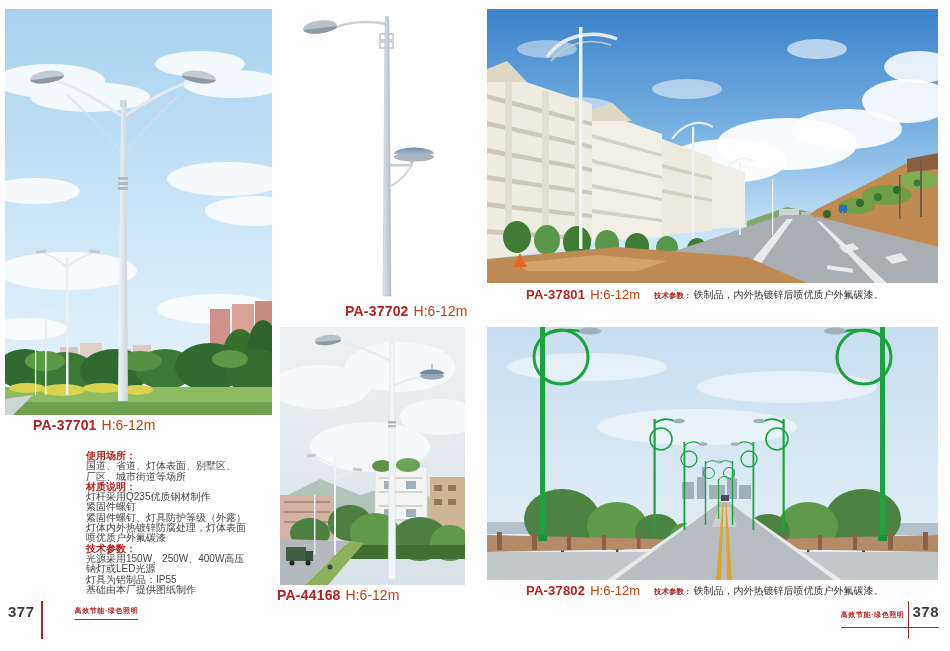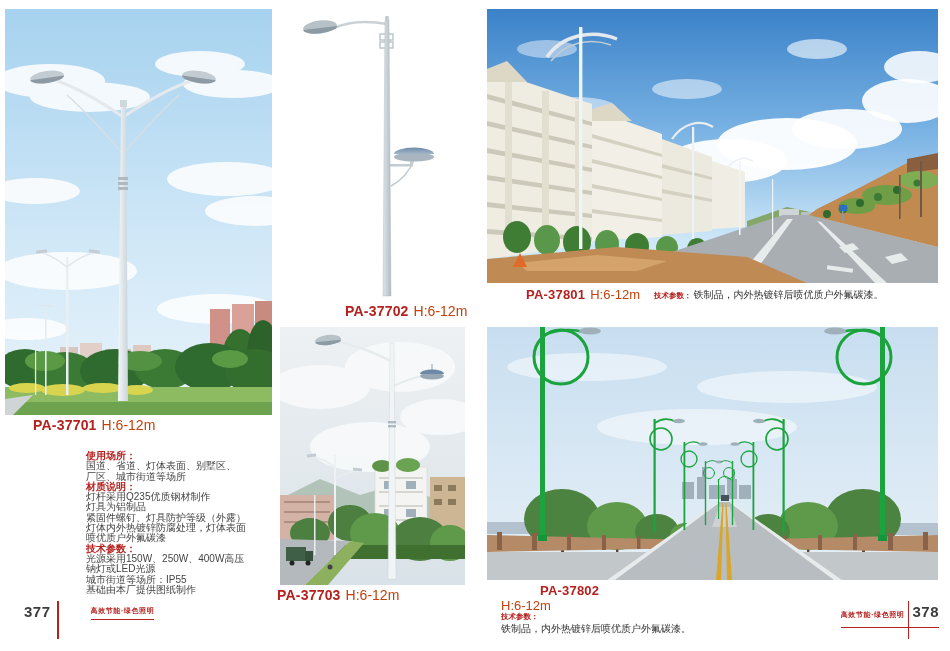--- a/index.html
+++ b/index.html
@@ -10,21 +10,21 @@
   .plabel{position:absolute;white-space:nowrap;display:flex;align-items:baseline;}
   .pcode{font-size:14px;font-weight:bold;color:#b5211e;letter-spacing:.2px;}
   .pheight{font-size:14px;color:#c2410c;margin-left:5px;}
   .plabel.small .pcode{font-size:13px;padding-left:39px;}
   .plabel.small .pheight{font-size:13px;}
   .techlabel{font-size:7.5px;font-weight:bold;color:#b5211e;margin-left:14px;position:relative;top:-1px;}
   .techtext{font-size:10px;color:#333;margin-left:2px;position:relative;top:-1px;}
   .specs{position:absolute;left:86px;top:451px;width:178px;font-size:10px;line-height:10.3px;color:#444;}
   .spec-title{color:#b5211e;font-weight:bold;}
   .footer{position:absolute;top:603px;}
-  .footer-left{left:8px;margin-left:16px;}
+  .footer-left{left:8px;}
   .footer-right{right:11px;}
   .fnum{font-size:15px;font-weight:bold;color:#3c3c3c;letter-spacing:.5px;}
   .fslogan{font-size:7px;font-weight:bold;color:#b5211e;letter-spacing:.6px;white-space:nowrap;}
   .fl-wrap,.fr-wrap{position:relative;display:flex;align-items:flex-start;}
   .vline{position:absolute;width:1.5px;height:38px;background:#b5211e;top:-2px;}
   .fl-wrap .vline{left:33px;}
   .fr-wrap .vline{right:30px;}
   .fl-slogan{margin-left:40px;padding-top:3px;border-bottom:1.5px solid #b5211e;padding-bottom:3px;}
   .fr-group{display:flex;align-items:flex-end;border-bottom:1.5px solid #b5211e;padding-bottom:7px;}
   .fr-group .fslogan{padding-top:5px;margin-right:8px;}
@@ -127,28 +127,28 @@
     <span class="pcode">PA-37701</span>
     <span class="pheight">H:6-12m</span>
   </div>
 
   <div class="specs">
     <div class="spec-title">使用场所：</div>
     <div>国道、省道、灯体表面、别墅区、</div>
     <div>厂区、城市街道等场所</div>
     <div class="spec-title">材质说明：</div>
     <div>灯杆采用Q235优质钢材制作</div>
-    <div>灯具为铝制品</div>
+    <div>紧固件螺钉</div>
     <div>紧固件螺钉、灯具防护等级（外露）</div>
     <div>灯体内外热镀锌防腐处理，灯体表面</div>
     <div>喷优质户外氟碳漆</div>
     <div class="spec-title">技术参数：</div>
     <div>光源采用150W、250W、400W高压</div>
     <div>钠灯或LED光源</div>
-    <div>城市街道等场所：IP55</div>
+    <div>灯具为铝制品：IP55</div>
     <div>基础由本厂提供图纸制作</div>
   </div>
 
   <figure class="photo" style="left:290px;top:8px;width:168px;height:292px;margin:0;background:#fff;">
     <svg viewBox="0 0 168 292" preserveAspectRatio="none">
       <defs>
         <linearGradient id="g2pole" x1="0" y1="0" x2="1" y2="0">
           <stop offset="0" stop-color="#dfe5e9"></stop>
             <stop offset="1" stop-color="#b2bdc4"></stop>
         </linearGradient>
@@ -253,21 +253,21 @@
         <rect x="151" y="37" width="2" height="10" fill="#c3ccd2"></rect>
         <ellipse cx="152" cy="49" rx="12" ry="3.5" fill="#98a7b3"></ellipse>
         <path d="M140,47 a12,4.5 0 0 1 24,0 z" fill="#6d89a8"></path>
         <polygon points="110,16 114,16 116,252 108,252" fill="#f0f4f6" stroke="#c9d3d8" stroke-width="0.4"></polygon>
         <rect x="108" y="94" width="8" height="2.4" fill="#aeb9c0"></rect>
           <rect x="108" y="98" width="8" height="2.4" fill="#aeb9c0"></rect>
       </g>
     </svg>
   </figure>
   <div class="plabel" style="left:277px;top:587px;">
-    <span class="pcode">PA-37703</span>
+    <span class="pcode">PA-44168</span>
     <span class="pheight">H:6-12m</span>
   </div>
 
   <figure class="photo" style="left:487px;top:9px;width:451px;height:274px;margin:0;">
     <svg viewBox="0 0 451 274" preserveAspectRatio="none">
       <defs>
         <linearGradient id="g4sky" x1="0" y1="0" x2="0" y2="1">
           <stop offset="0" stop-color="#3b82c9"></stop>
             <stop offset="0.45" stop-color="#7ab3e4"></stop>
             <stop offset="0.85" stop-color="#cfe8f8"></stop>
@@ -470,21 +470,21 @@
         <ellipse cx="232" cy="135" rx="3.2" ry="1.4" fill="#9fb0ba"></ellipse>
         <rect x="217.8" y="134" width="1.4" height="64" fill="#1ba33e"></rect>
         <circle cx="242" cy="146" r="5.5" fill="none" stroke="#1ba33e" stroke-width="1"></circle>
         <path d="M245,136 C 241,133 237,133 234,135" stroke="#1ba33e" stroke-width="1" fill="none"></path>
         <rect x="244.8" y="134" width="1.4" height="64" fill="#1ba33e"></rect>
         <path d="M231,154 C 234,148 240,148 244,153" stroke="#1ba33e" stroke-width="1" fill="none"></path>
         <rect x="231" y="152" width="1.1" height="40" fill="#1ba33e"></rect>
       </g>
     </svg>
   </figure>
-  <div class="plabel small" style="left:487px;top:583px;flex-direction:column;">
+  <div class="plabel small" style="left:487px;top:583px;">
     <span class="pcode">PA-37802</span>
     <span class="pheight">H:6-12m</span>
     <span class="techlabel">技术参数：</span>
     <span class="techtext">铁制品，内外热镀锌后喷优质户外氟碳漆。</span>
   </div>
 
   <div class="footer footer-left">
     <div class="fl-wrap">
       <span class="fnum">377</span>
       <span class="vline"></span>

